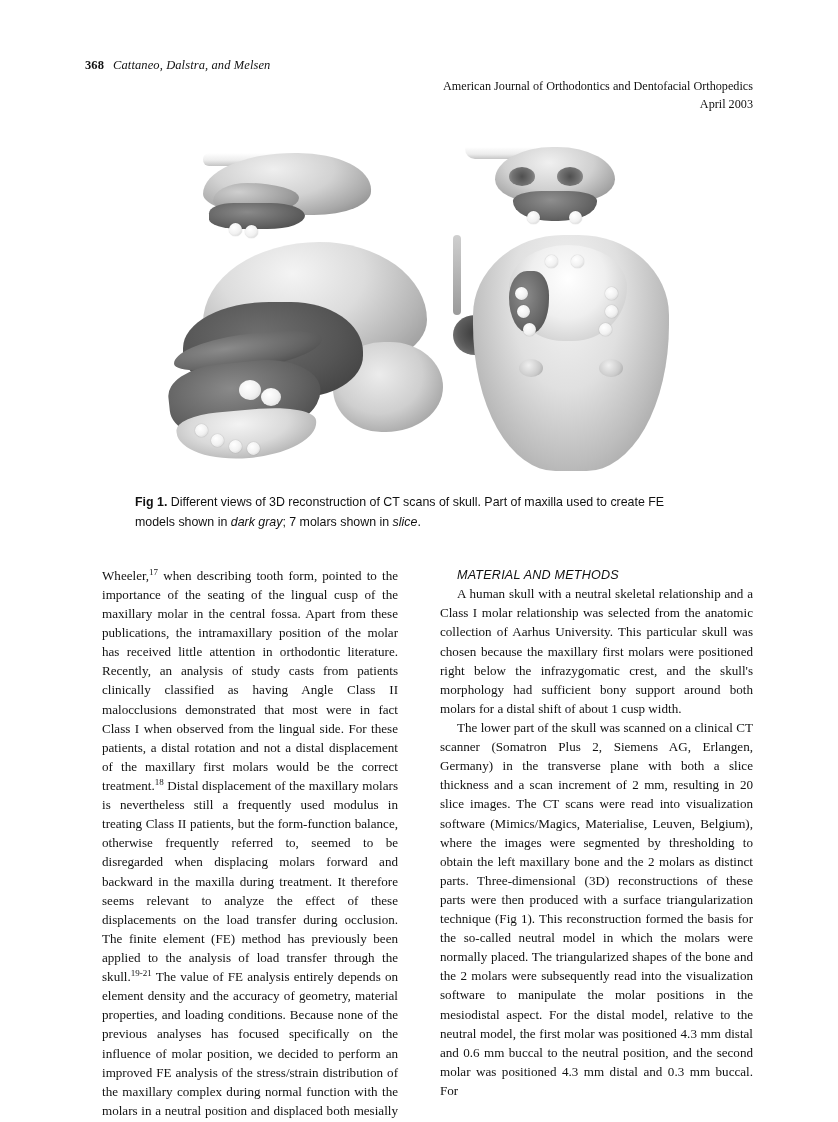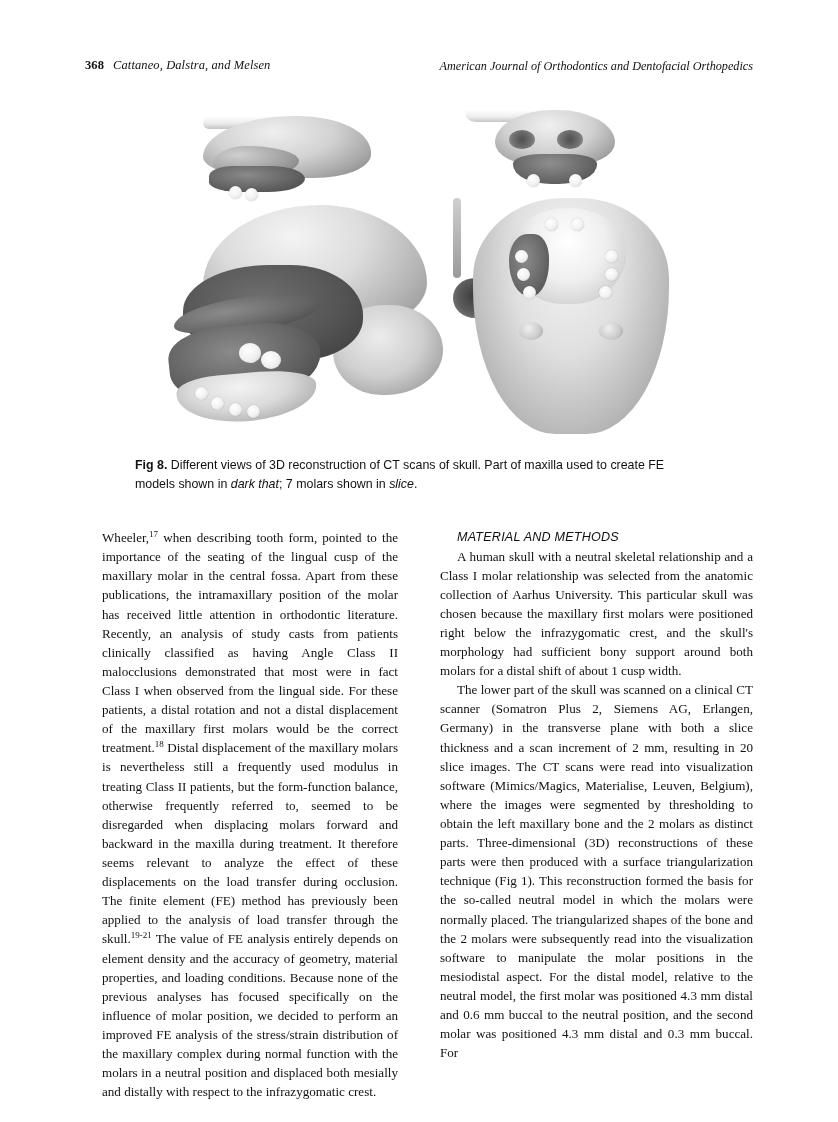--- a/index.html
+++ b/index.html
@@ -35,24 +35,24 @@
   .rh-left {
     font-style: italic;
     letter-spacing: .1px;
   }
   .rh-left .pagenum {
     font-style: normal;
     font-weight: bold;
     margin-right: 9px;
   }
   .rh-right {
-    font-style: italic;
     text-align: right;
     line-height: 1.45;
     font-size: 12.2px;
+    margin-top: 20px;
   }
 
   
   .figure-block {
     margin-top: 34px;
   }
   .fig-grid {
     position: relative;
     height: 330px;
   }
@@ -250,20 +250,21 @@
 
 <div class="page">
   <div class="content">
 
     <div class="running-head">
       <div class="rh-left">
         <span class="pagenum">368</span><span>Cattaneo, Dalstra, and Melsen</span>
       </div>
       <div class="rh-right">
         <div>American Journal of Orthodontics and Dentofacial Orthopedics</div>
+        <div>April 2003</div>
       </div>
     </div>
 
     <div class="figure-block">
       <div class="fig-grid">
 
         <div class="skull v1">
           <div class="bone cranium"></div>
           <div class="bone zygo"></div>
           <div class="bone-dark maxilla-dark"></div>
@@ -311,21 +312,21 @@
           <div class="arch-tooth" style="left:152px; top:52px;"></div>
           <div class="arch-tooth" style="left:152px; top:70px;"></div>
           <div class="arch-tooth" style="left:146px; top:88px;"></div>
           <div class="arch-tooth" style="left:92px; top:20px;"></div>
           <div class="arch-tooth" style="left:118px; top:20px;"></div>
         </div>
 
       </div>
 
       <div class="caption">
-        <span class="figlabel">Fig 8.</span><span> Different views of 3D reconstruction of CT scans of skull. Part of maxilla used to create FE models shown in </span><i>dark that</i><span>; 7 molars shown in </span><i>slice</i><span>.</span>
+        <span class="figlabel">Fig 1.</span><span> Different views of 3D reconstruction of CT scans of skull. Part of maxilla used to create FE models shown in </span><i>dark gray</i><span>; 7 molars shown in </span><i>slice</i><span>.</span>
       </div>
     </div>
 
     <div class="columns">
 
       <div class="col">
         <p class="noindent"><span>Wheeler,</span><sup>17</sup><span> when describing tooth form, pointed to the importance of the seating of the lingual cusp of the maxillary molar in the central fossa. Apart from these publications, the intramaxillary position of the molar has received little attention in orthodontic literature. Recently, an analysis of study casts from patients clinically classified as having Angle Class II malocclusions demonstrated that most were in fact Class I when observed from the lingual side. For these patients, a distal rotation and not a distal displacement of the maxillary first molars would be the correct treatment.</span><sup>18</sup><span> Distal displacement of the maxillary molars is nevertheless still a frequently used modulus in treating Class II patients, but the form-function balance, otherwise frequently referred to, seemed to be disregarded when displacing molars forward and backward in the maxilla during treatment. It therefore seems relevant to analyze the effect of these displacements on the load transfer during occlusion. The finite element (FE) method has previously been applied to the analysis of load transfer through the skull.</span><sup>19-21</sup><span> The value of FE analysis entirely depends on element density and the accuracy of geometry, material properties, and loading conditions. Because none of the previous analyses has focused specifically on the influence of molar position, we decided to perform an improved FE analysis of the stress/strain distribution of the maxillary complex during normal function with the molars in a neutral position and displaced both mesially and distally with respect to the infrazygomatic crest.</span></p>
       </div>
 
       <div class="col">

